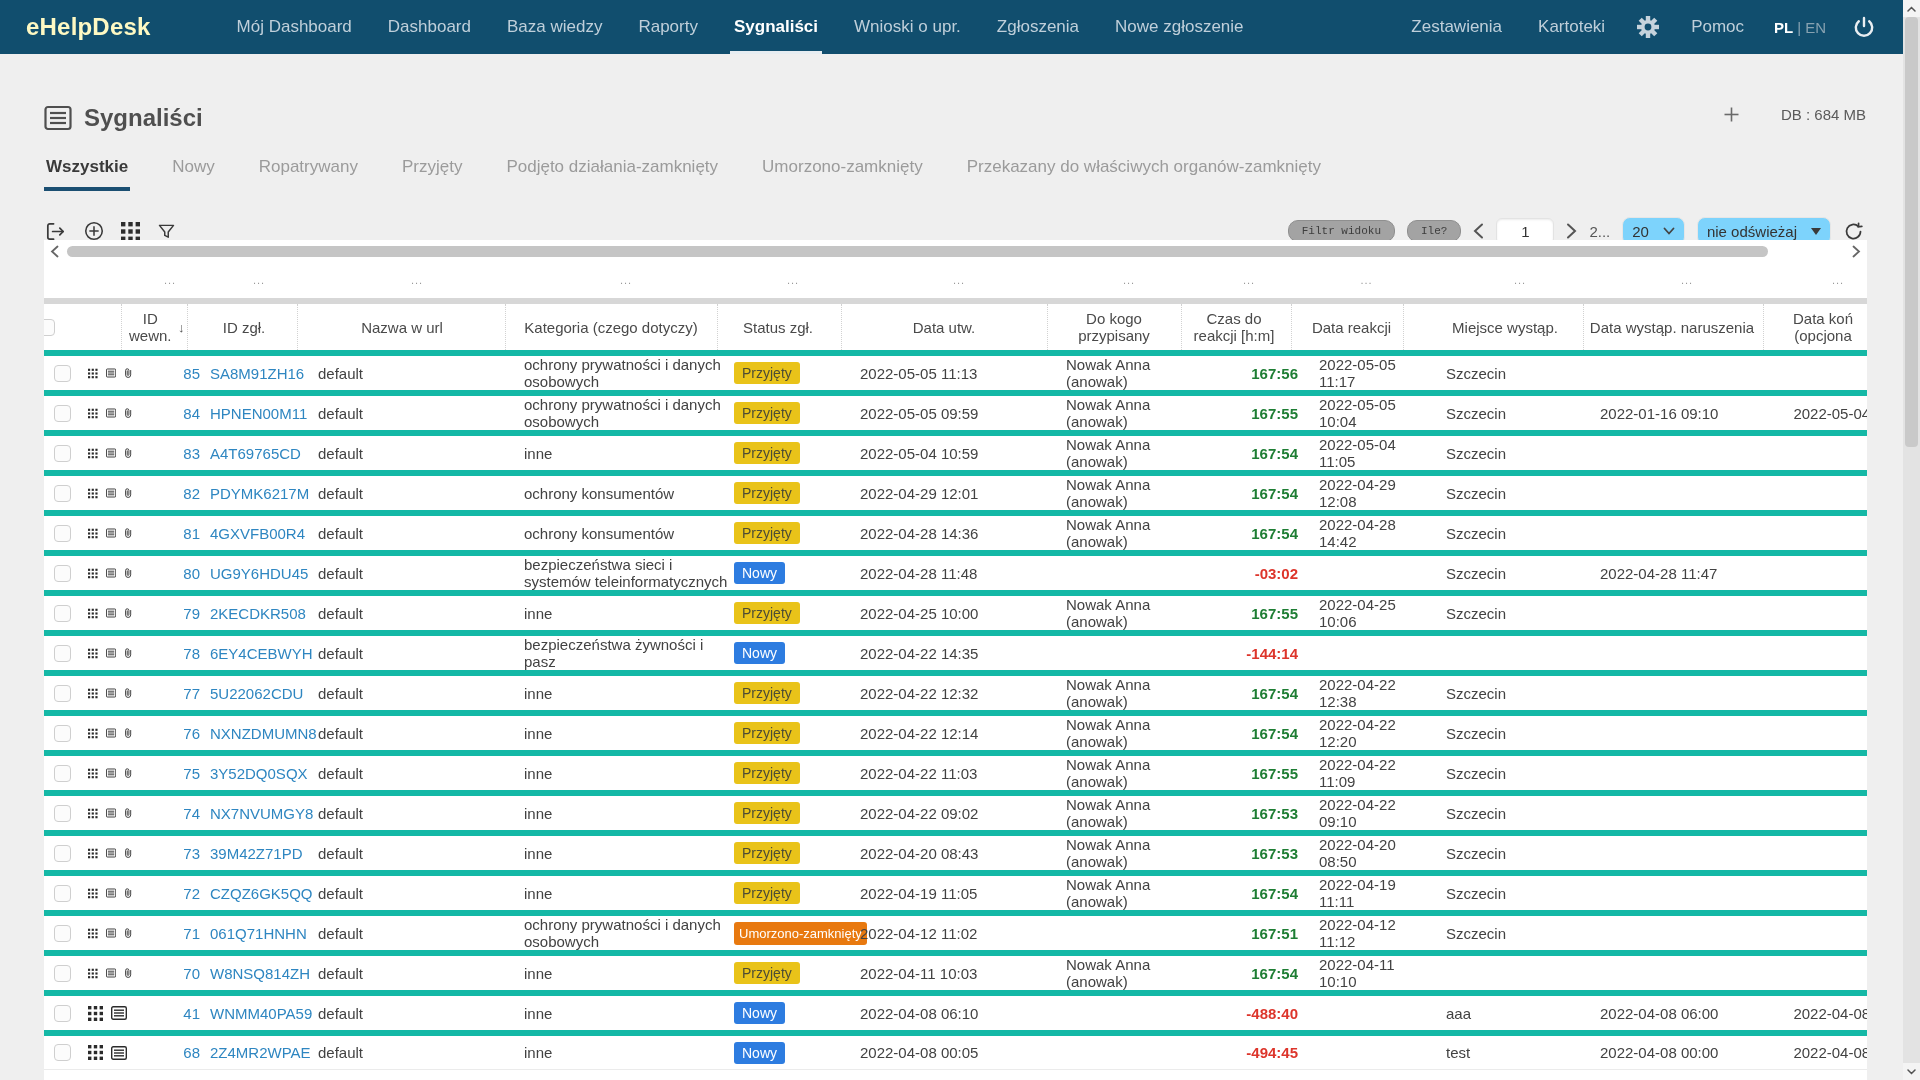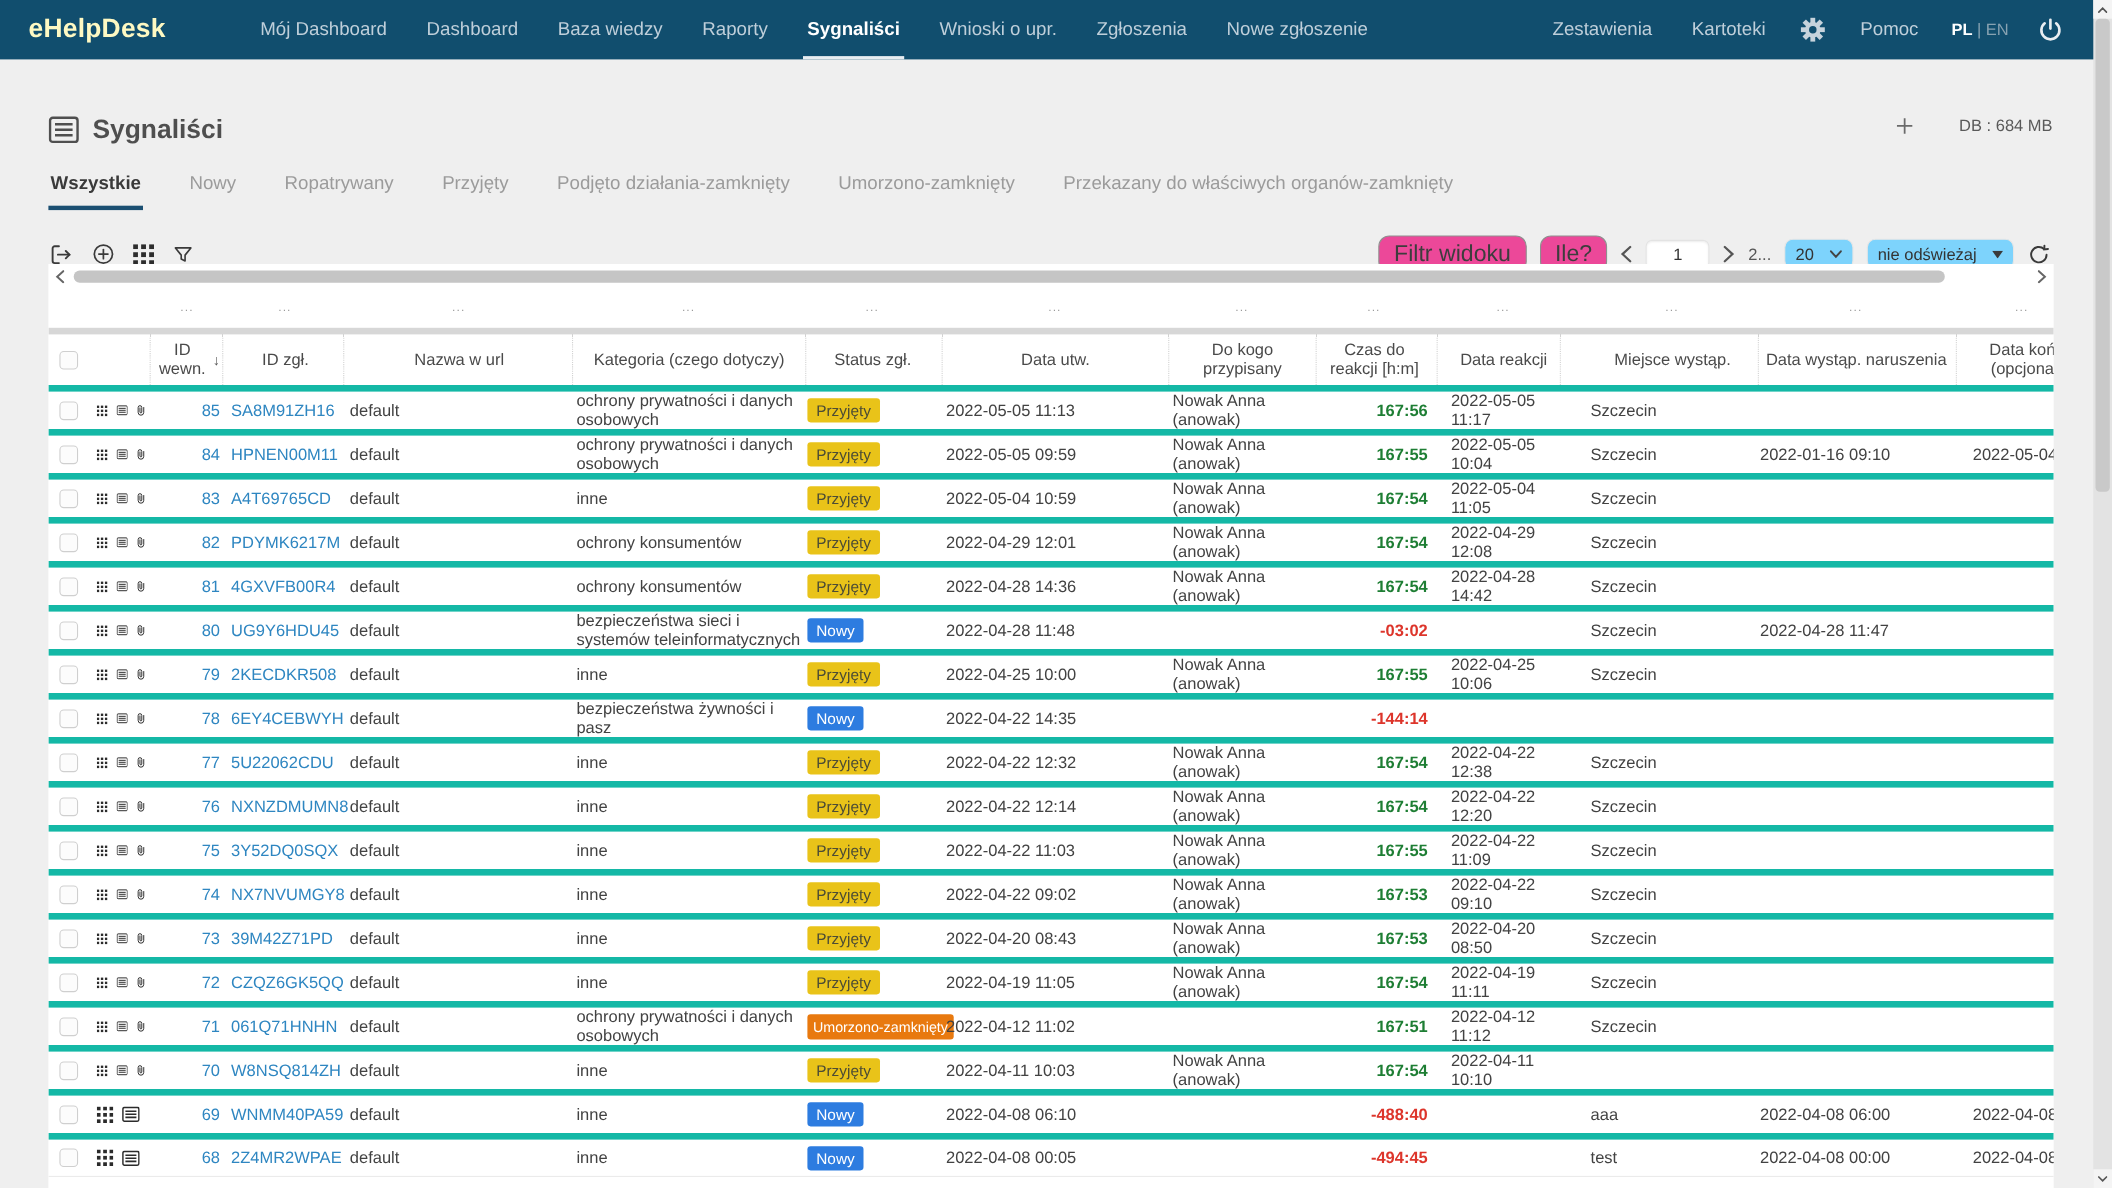--- a/index.html
+++ b/index.html
@@ -29,22 +29,22 @@
 
   
   .tabs { position:absolute; top:157px; left:44px; display:flex;justify-content:space-between; }
   .tab { font-size:17px; color:#9b9b9b; padding:0 2px 10px 2px; margin-right:40px; cursor:pointer; white-space:nowrap;}
   .tab.active { color:#3a3a3a; font-weight:bold; border-bottom:4px solid var(--accent); }
 
   
   .toolbar { position:absolute; top:214px; left:44px; right:56px; height:34px; display:flex; align-items:center; }
   .tb-left { display:flex; align-items:center; gap:16px; }
   .tb-right { margin-left:auto; display:flex; align-items:center; gap:12px; }
-  .tb-btn { border:1.5px solid #8f8f8f; border-radius:10px; background:#ec4899; padding:4px 13px;
-    font-size:21px; color:#3d3d3d; cursor:pointer; white-space:nowrap;}
+  .tb-btn { border:1.5px solid #8f8f8f; border-radius:10px; background:#a3a3a3; padding:4px 13px;
+    font-size:11px; color:#3d3d3d; cursor:pointer; white-space:nowrap;font-family:Liberation Mono, monospace;}
   .page-input { width:58px; height:27px; border:1px solid #e3e3e3; border-radius:6px; background:#fff;
     text-align:center; font-size:15px; color:#333; box-shadow:inset 0 1px 2px rgba(0,0,0,.08);}
   .more-pages { font-size:15px; color:#555; }
   .select-box { background:#7dd3fc; border:1px solid #e6e6e6; border-radius:8px; height:28px; display:flex;
     align-items:center; padding:0 9px; gap:14px; font-size:15px; color:#333; cursor:pointer; white-space:nowrap;}
   .icon-btn { cursor:pointer; display:flex; align-items:center; }
 
   
   .card { position:absolute; left:44px; right:53px; top:240px; bottom:0; background:#fff; overflow:hidden; }
   .hscroll { height:22px; display:flex; align-items:center; padding:0 6px; gap:4px; }
@@ -65,21 +65,21 @@
   .c10{width:110px; text-align:right; padding-right:8px;}
   .c11{width:112px; padding-left:13px;}
   .c12{width:180px; padding-left:28px;}
   .c13{width:180px; padding-left:2px;}
   .c14{width:120px; text-align:center;}
 
   .filter-row { height:36px; color:#9a9a9a; font-size:11px; letter-spacing:1px; }
   .filter-row .cell { text-align:center; cursor:pointer; }
   .divider { height:6px; background:#d7d7d7; }
 
-  .head-row { height:46px; font-size:15px; color:#4a4a4a; }
+  .head-row { height:46px; font-size:15px; color:#4a4a4a;justify-content:center; }
   .head-row .cell { text-align:center; cursor:pointer; }
   .head-row .c3,.head-row .c4,.head-row .c5,.head-row .c6,.head-row .c7,.head-row .c8,
   .head-row .c9,.head-row .c10,.head-row .c11,.head-row .c12,.head-row .c13,.head-row .c14
    { border-left:1px dotted #d2d2d2; height:46px; display:flex; align-items:center; justify-content:center; }
   .sort-arrow { font-size:13px; color:#555; margin-left:3px; }
 
   .data-row { min-height:40px; border-top:6px solid #14b8a6; font-size:15px; color:#424242; }
   .data-row:last-child { border-bottom:1px solid #ebebeb; }
   .link { color:var(--link); cursor:pointer; }
   .badge { display:inline-block; border-radius:3px; padding:3px 8px; font-size:14px; white-space:nowrap; }
@@ -941,21 +941,21 @@
             <rect x="11.6" y="11.6" width="3.4" height="3.4"></rect>
       </svg>
       <svg width="16" height="14" viewBox="0 0 16 14" fill="none" stroke="#2b2b2b" stroke-width="1.4">
         <rect x="0.7" y="0.7" width="14.6" height="12.6" rx="1.5"></rect>
         <line x1="3" y1="4.2" x2="13" y2="4.2"></line>
             <line x1="3" y1="7" x2="13" y2="7"></line>
             <line x1="3" y1="9.8" x2="13" y2="9.8"></line>
       </svg>
 
     </div>
-    <div class="cell c3 link">69</div>
+    <div class="cell c3 link">41</div>
     <div class="cell c4 link">WNMM40PA59</div>
     <div class="cell c5">default</div>
     <div class="cell c6">inne</div>
     <div class="cell c7"><span class="badge badge--blue">Nowy</span></div>
     <div class="cell c8">2022-04-08 06:10</div>
     <div class="cell c9"></div>
     <div class="cell c10 czas czas--red">-488:40</div>
     <div class="cell c11"></div>
     <div class="cell c12">aaa</div>
     <div class="cell c13">2022-04-08 06:00</div>

